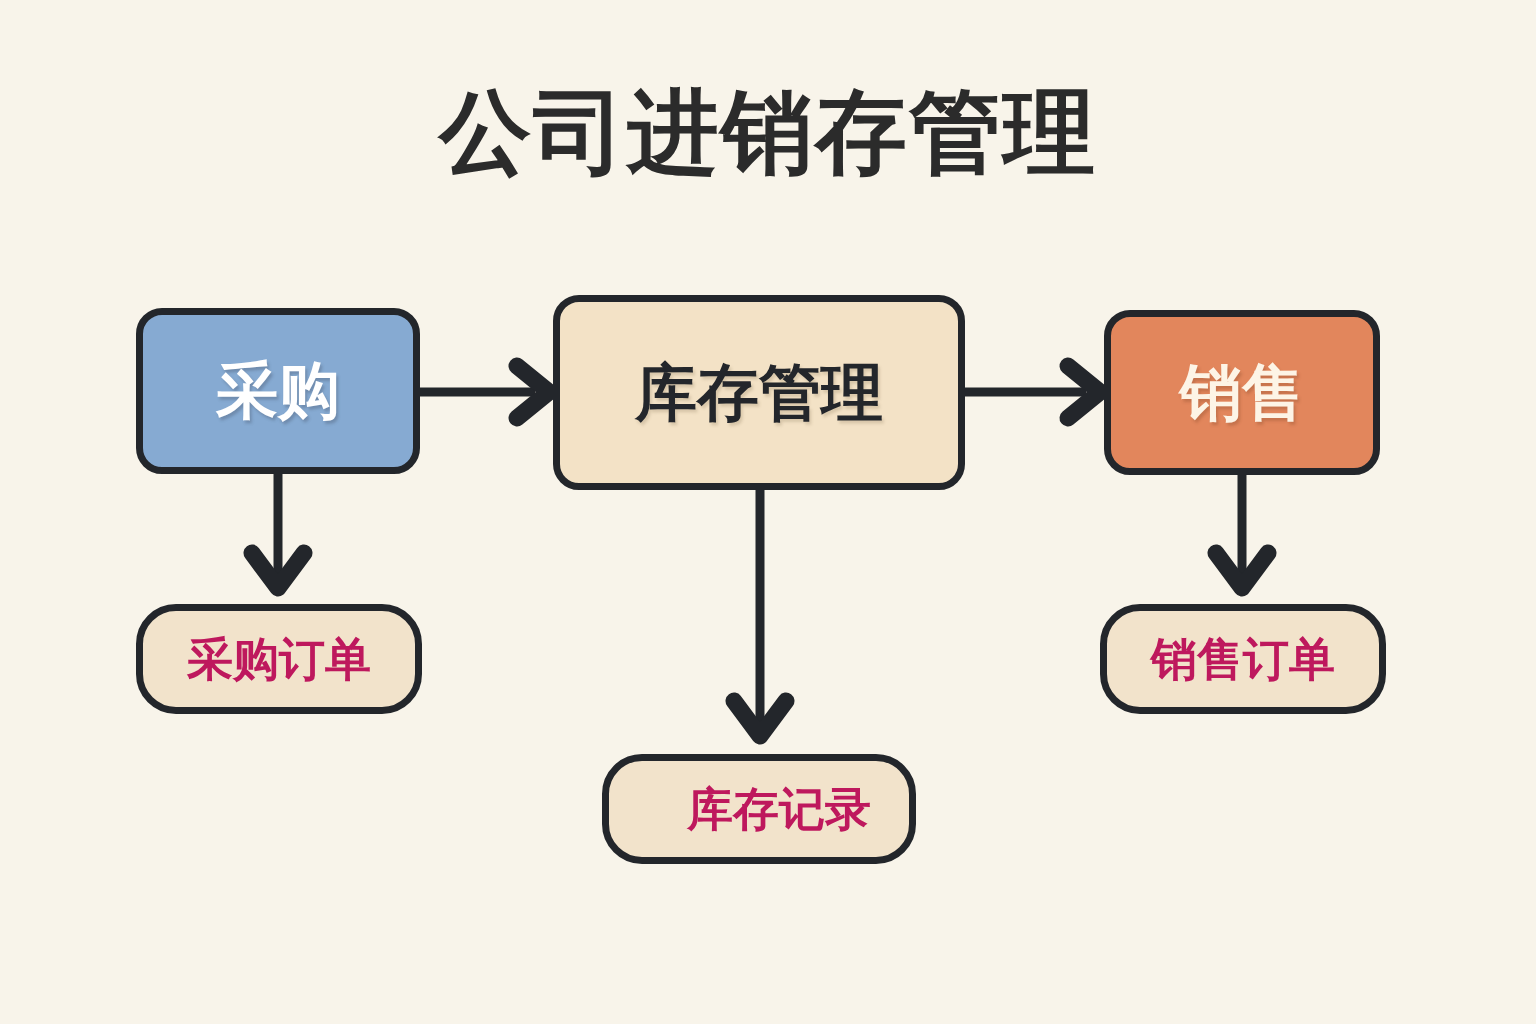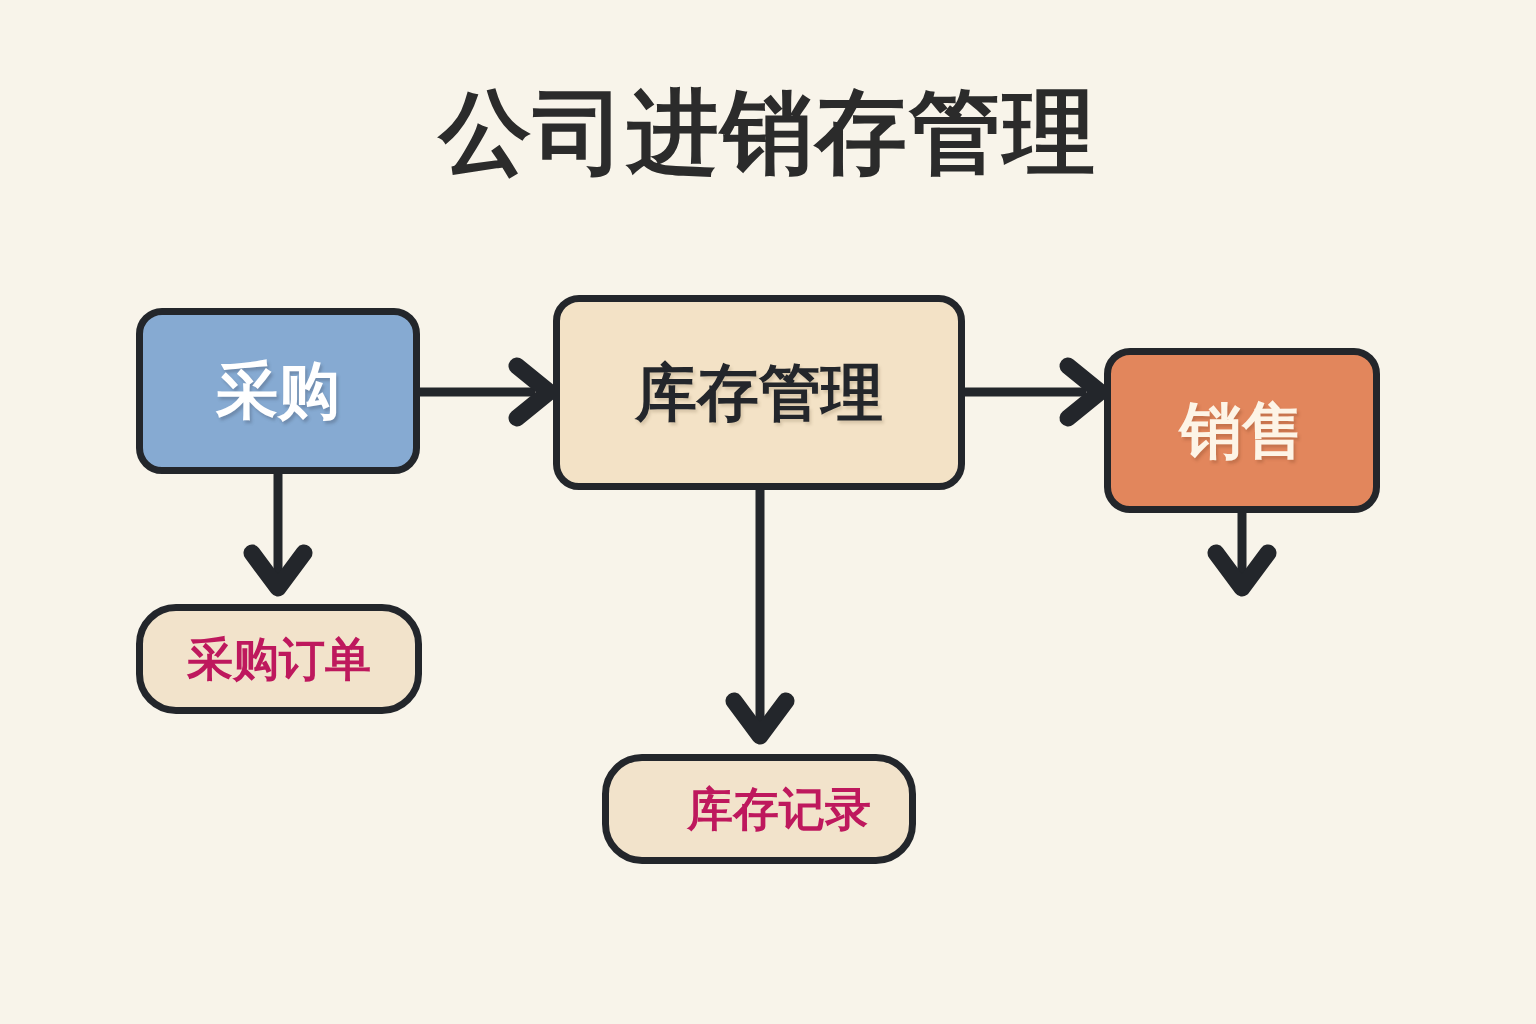--- a/index.html
+++ b/index.html
@@ -86,21 +86,20 @@
   }
 
   #node-sales {
     left: 1104px;
     top: 310px;
     width: 276px;
     height: 165px;
     background: #e2865c;
     color: #fdf4e6;
     text-shadow: 2px 3px 3px rgba(130,70,40,0.30);
-    margin-top: 38px;
   }
 
   
   #node-purchase-order {
     left: 136px;
     top: 604px;
     width: 286px;
     height: 110px;
   }
 
@@ -177,14 +176,17 @@
   </div>
 
   <div id="node-purchase-order" class="node node-sub">
     <span>采购订单</span>
   </div>
 
   <div id="node-inventory-record" class="node node-sub">
     <span>库存记录</span>
   </div>
 
+  <div id="node-sales-order" class="node node-sub">
+    <span>销售订单</span>
+  </div>
 
 </div>
 
 </body></html>

